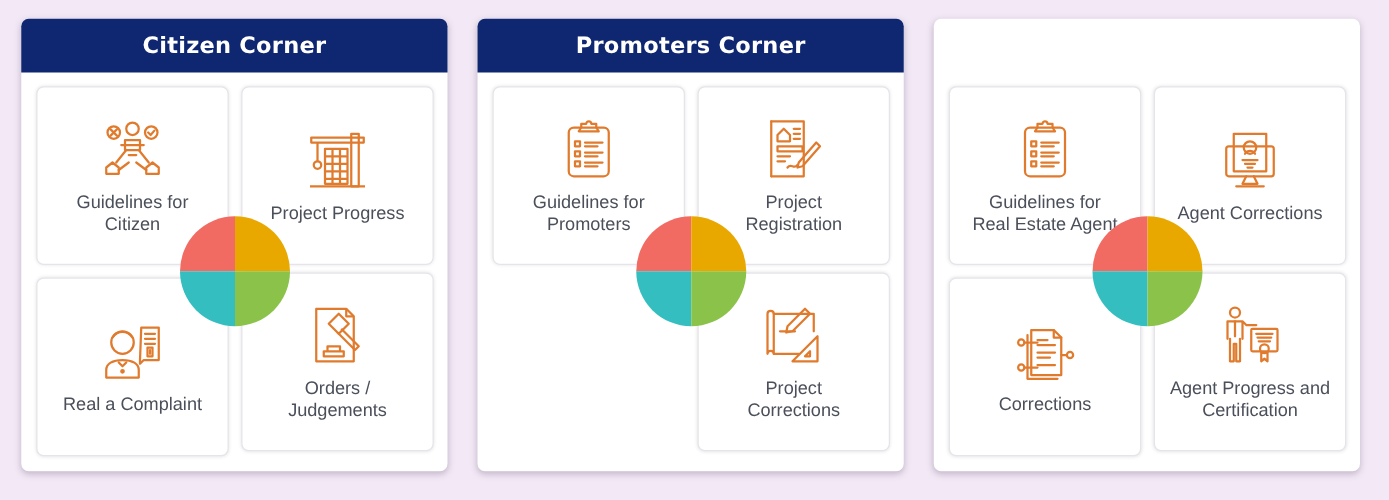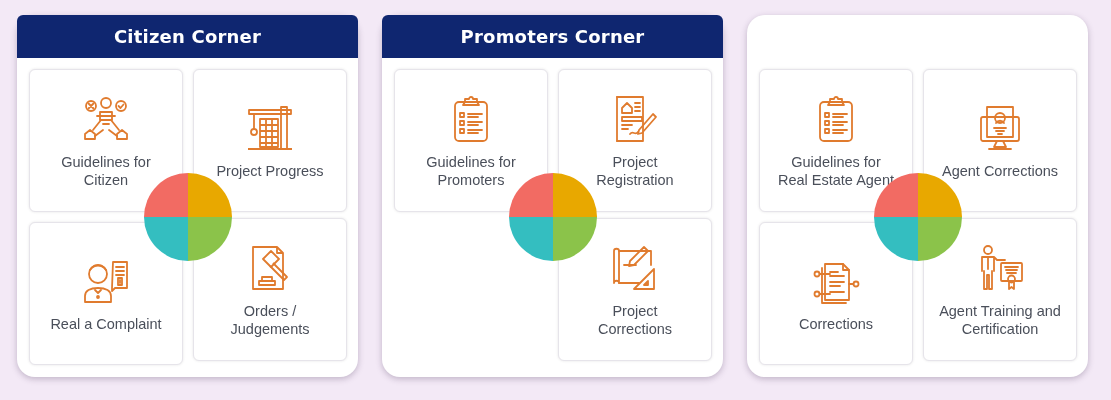--- a/index.html
+++ b/index.html
@@ -7,21 +7,21 @@
     width: 1111px; height: 400px; overflow: hidden;
     background: #f3e9f6;
     font-family: "Liberation Sans", sans-serif;
   }
   .panel {
     position: absolute;
     top: 15px;
     width: 341px;
     height: 362px;
     background: #ffffff;
-    border-radius: 18px;
+    border-radius: 6px;
     box-shadow: 0 2px 6px rgba(60, 40, 80, 0.28);
     overflow: visible;
   }
   .panel-header {
     height: 43px;
     background: #0f2670;
     border-radius: 6px 6px 0 0;
     color: #ffffff;
     font-family: "DejaVu Sans", sans-serif;
     font-weight: bold;
@@ -329,21 +329,21 @@
           </svg>
         </div>
       <div class="label">Corrections</div>
     </div>
     <div class="card br">
       <div class="icon">
           <svg>
             <use href="#ic-presenter"></use>
           </svg>
         </div>
-      <div class="label">Agent Training and
+      <div class="label">Agent Progress and
 Certification</div>
     </div>
   </div>
 </div>
 
 <style>
   
   .circle { z-index: 3; }
   .card { z-index: 2; }
   .circle .quad { opacity: 1; }

